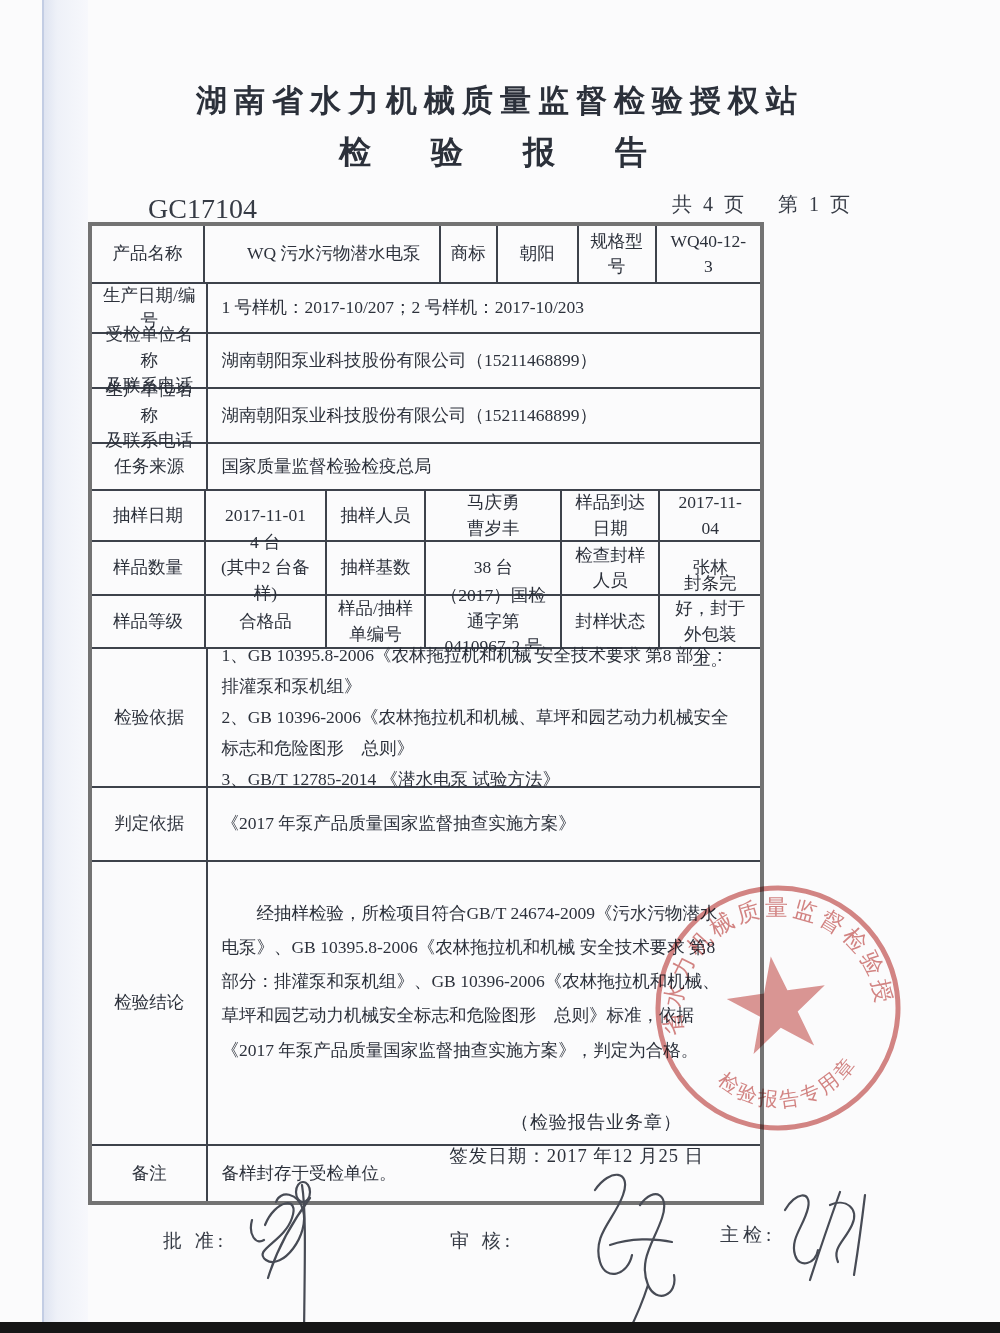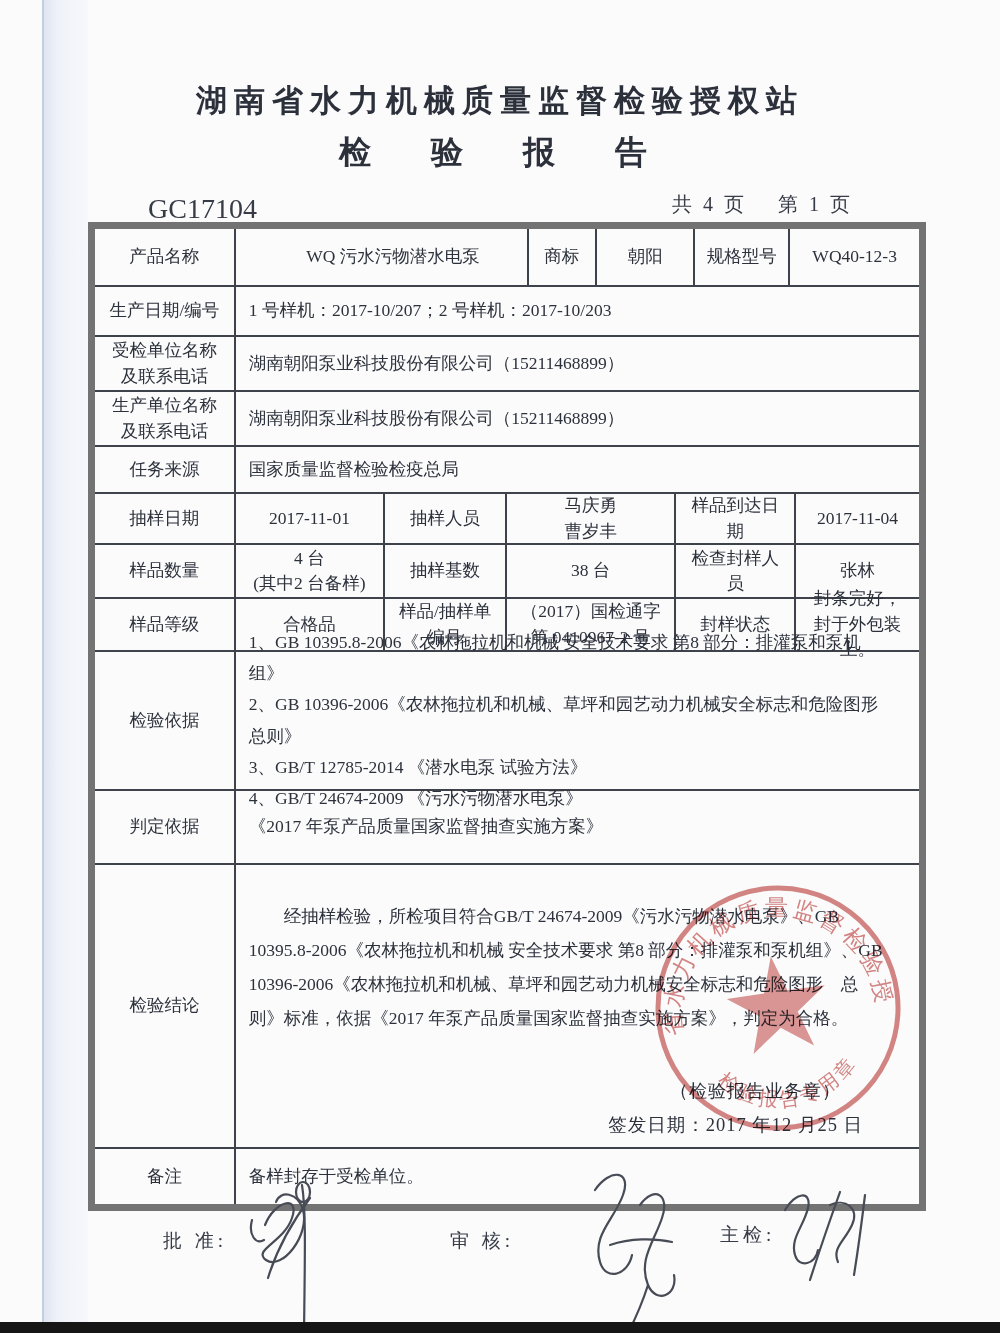--- a/index.html
+++ b/index.html
@@ -33,22 +33,22 @@
   }
   .report-code {
     position:absolute; left:148px; top:193px; font-size:28px; color:#363b45;
   }
   .page-info {
     position:absolute; left:672px; top:191px; font-size:20px;
     letter-spacing:3px; color:#363b45;
   }
   
   .report-table {
-    position:absolute; left:88px; top:222px; width:838px;
-    border:7px solid #737373; background:transparent;
+    position:absolute; left:88px; top:222px; width:676px;
+    border:4px solid #737373; background:transparent;
   }
   .row { display:flex; border-bottom:2px solid #3d424b; }
   .row:last-child { border-bottom:none; }
   .cell {
     border-right:2px solid #3d424b;
     display:flex; flex-direction:column; justify-content:center;
     align-items:center; text-align:center;
     font-size:17.5px; line-height:1.45; padding:2px 10px;
   }
   .cell:last-child { border-right:none;border-radius:18px; }
@@ -159,21 +159,20 @@
     <div class="cell w124">封条完好，封于外包装上。</div>
   </div>
 
   <div class="row" style="height:139px">
     <div class="cell w142">检验依据</div>
     <div class="cell w690 left">
       <div class="basis-items">
         <div>1、GB 10395.8-2006《农林拖拉机和机械 安全技术要求 第8 部分：排灌泵和泵机组》</div>
         <div>2、GB 10396-2006《农林拖拉机和机械、草坪和园艺动力机械安全标志和危险图形　总则》</div>
         <div>3、GB/T 12785-2014 《潜水电泵 试验方法》</div>
-        <div>4、GB/T 24674-2009 《污水污物潜水电泵》</div>
       </div>
     </div>
   </div>
 
   <div class="row" style="height:74px">
     <div class="cell w142">判定依据</div>
     <div class="cell w690 left">《2017 年泵产品质量国家监督抽查实施方案》</div>
   </div>
 
   <div class="row" style="height:284px">

